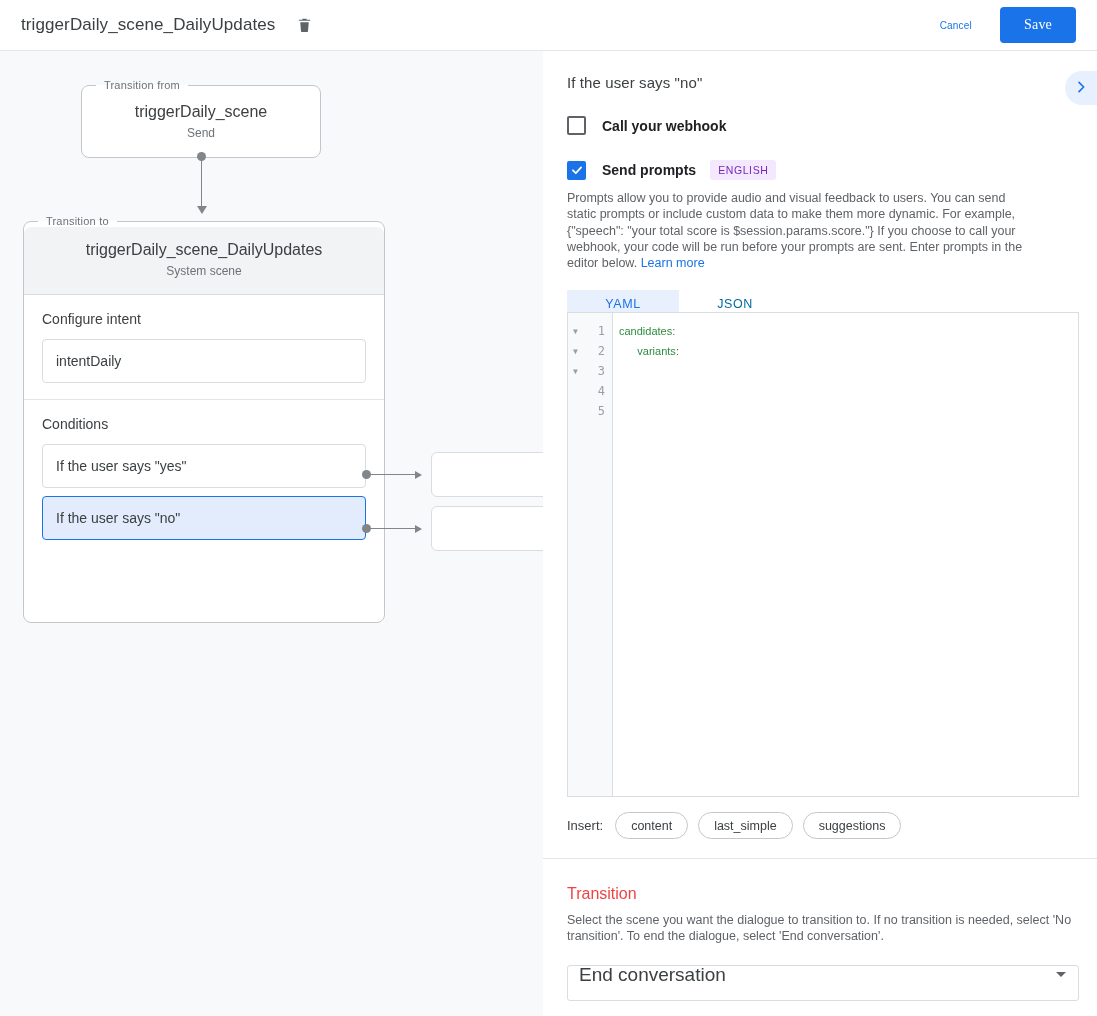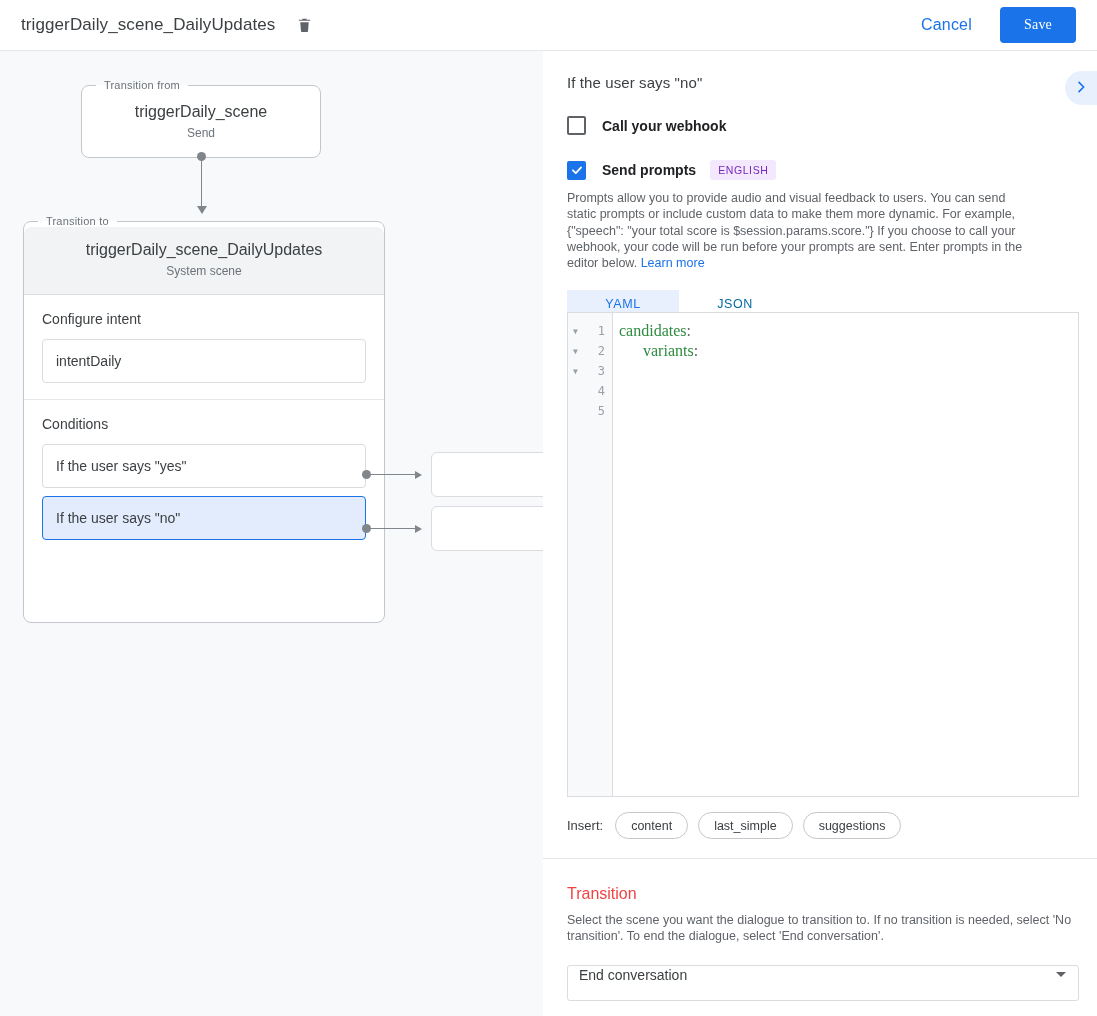--- a/index.html
+++ b/index.html
@@ -26,21 +26,21 @@
   }
   .trash-btn {
     margin-left: 15px; width: 28px; height: 28px;
     display: flex; align-items: center; justify-content: center;
     border-radius: 50%; cursor: pointer; background: transparent; border: none;
   }
   .trash-btn svg { display: block; }
   .topbar-spacer { flex: 1; }
   .cancel-btn {
     background: none; border: none;
-    color: #1a73e8; font-size: 16px; font-weight: 500;
+    color: #1a73e8; font-size: 10px; font-weight: 500;
     font-family: "Liberation Sans", sans-serif;
     padding: 9px 14px; border-radius: 4px; cursor: pointer;
     letter-spacing: .2px;
   }
   .save-btn {
     background: #1a73e8; color: #ffffff; border: none;
     font-size: 14px; font-weight: 500;
     font-family: Liberation Serif, serif;
     padding: 0 24px; height: 36px; margin-left: 14px; margin-right: 21px;
     border-radius: 4px; cursor: pointer; letter-spacing: .2px;
@@ -207,21 +207,21 @@
   }
   .fold {
     position: absolute; left: 5px; top: 50%; transform: translateY(-50%);
     font-size: 8px; color: #9aa0a6; cursor: pointer;
   }
   .code-area {
     flex: 1; padding-top: 8px; overflow: hidden; position: relative;
   }
   .code-line {
     height: 20px; line-height: 20px; white-space: pre;
-    font-family: Liberation Serif, serif; font-size: 16px;
+    font-family: Liberation Sans, sans-serif; font-size: 11px;
     padding-left: 6px;
   }
   .code-line.hl { background: #e8f0fe; }
   .tok-key { color: #2e8b40; }
   .tok-punc { color: #5f6368; }
   .tok-str { color: #b5332f; }
   .tok-dash { color: #5f6368; }
 
   .insert-row {
     position: absolute; left: 567px; top: 812px;
@@ -244,21 +244,21 @@
   .transition-sec { position: absolute; left: 567px; top: 885px; width: 512px; }
   .trans-title { font-size: 16px; color: #ef4444; }
   .trans-desc {
     font-size: 12.5px; line-height: 16.3px; color: #5f6368;
     margin-top: 9px;
   }
   .select-box {
     margin-top: 20px; height: 36px;
     border: 1px solid #dadce0; border-radius: 3px;
     display: flex; align-items: center; justify-content: space-between;
-    padding: 0 12px 16px 11px; font-size: 14px; color: #3c4043;
+    padding: 0 12px 16px 11px; font-size: 19px; color: #3c4043;
     background: #ffffff; cursor: pointer;
   }
   .caret {
     width: 0; height: 0;
     border-left: 5px solid transparent;
     border-right: 5px solid transparent;
     border-top: 5px solid #5f6368;
   }
 </style>
 </head>

